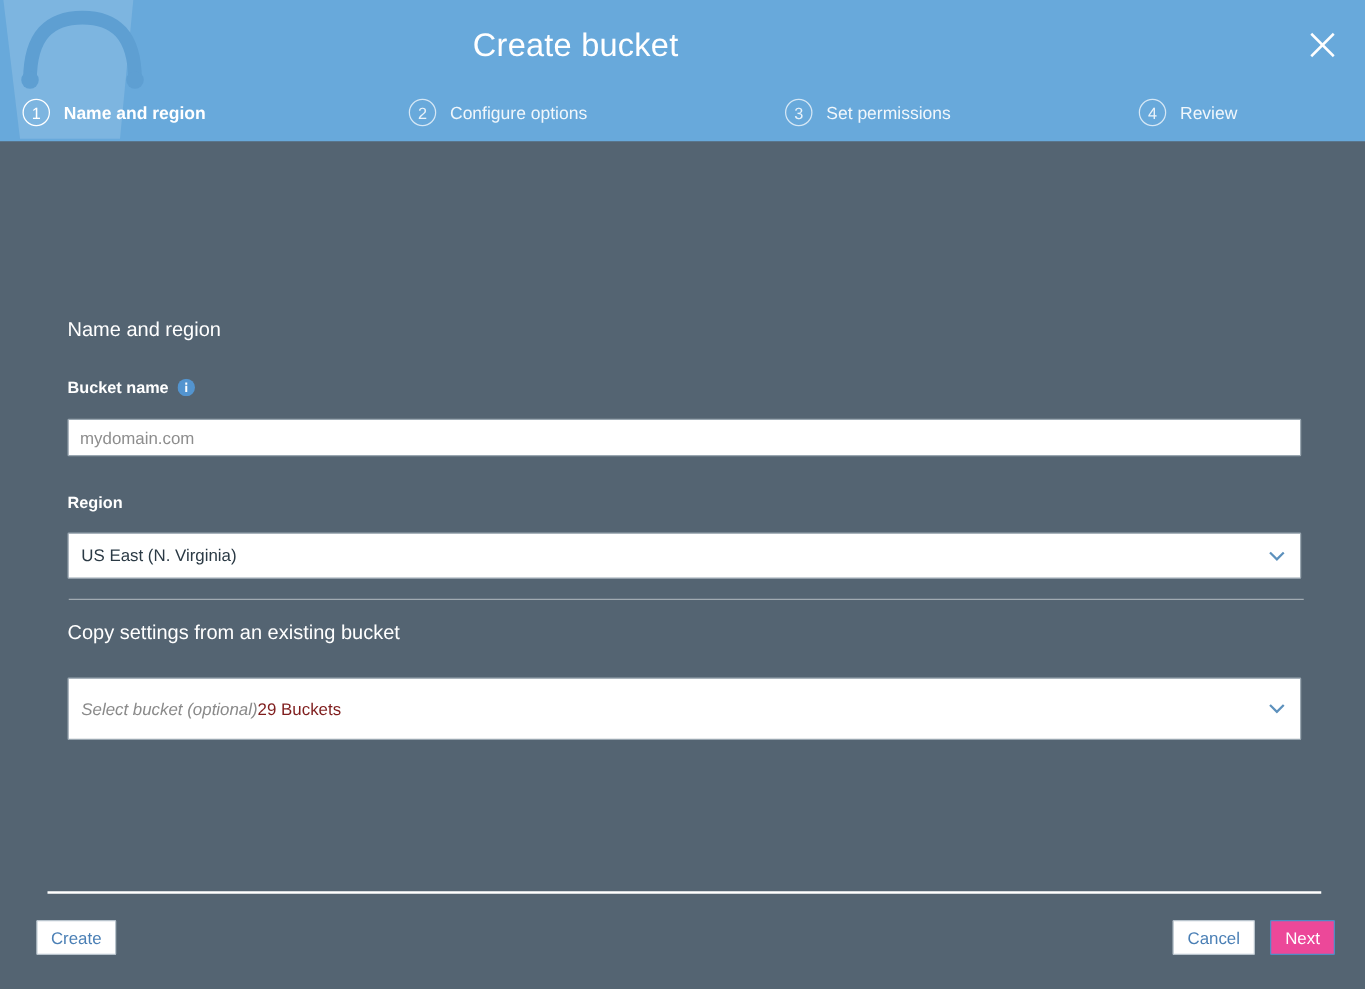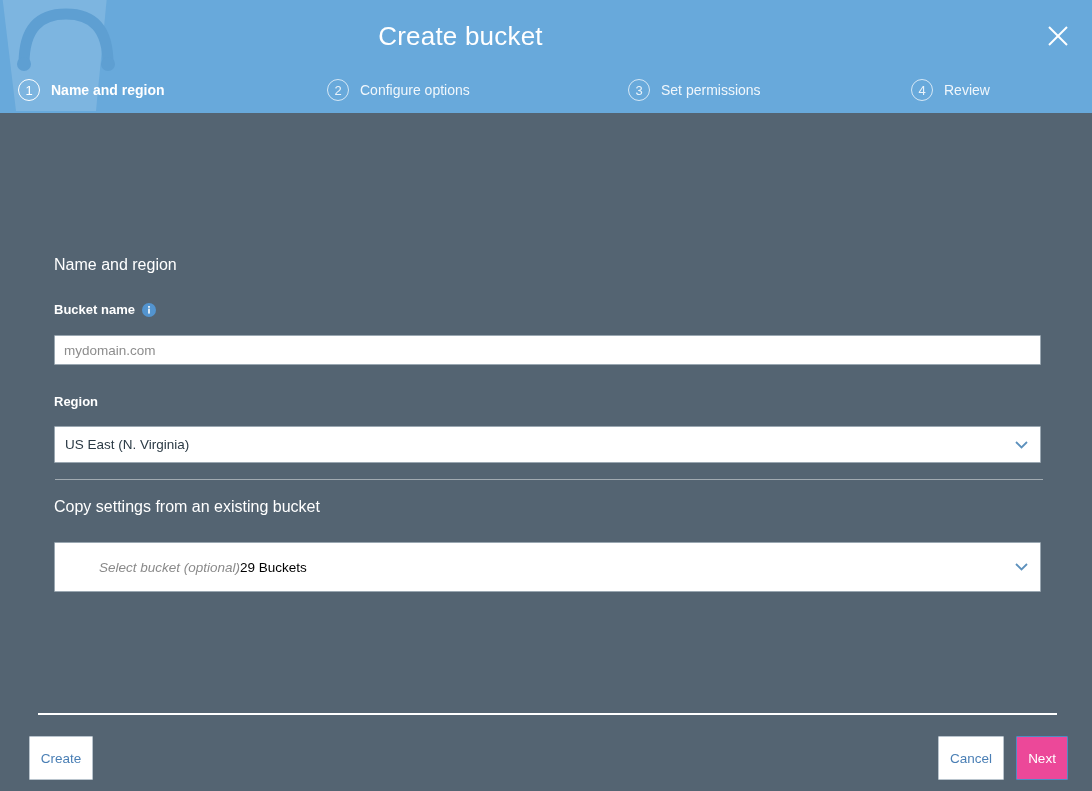--- a/index.html
+++ b/index.html
@@ -182,23 +182,22 @@
     display: flex;
     align-items: center;
     font-size: 13.5px;
     color: #2b3a45;
     white-space: nowrap;
   }
   #select-bucket .select-text { align-items: center; }
   .placeholder-italic {
     font-style: italic;
     color: #8a8a8a;
-    margin-left: 34px;
-  }
-  .bucket-count { color: #000000; }
+  }
+  .bucket-count { color: #7f1d1d; }
   .chevron {
     position: absolute;
     right: 12px;
     top: 50%;
     transform: translateY(-50%);
     width: 13px;
     height: 8px;
     pointer-events: none;
   }
 
@@ -222,21 +221,21 @@
   .footer-divider {
     position: absolute;
     left: 38px;
     top: 9px;
     width: 1019px;
     height: 2px;
     background: #ffffff;
   }
   .btn {
     position: absolute;
-    height: 44px;
+    height: 28px;
     border: 1px solid #7a8b99;
     border-radius: 1px;
     font-family: "Liberation Sans", sans-serif;
     font-size: 13.5px;
     cursor: pointer;
     display: flex;
     align-items: center;
     justify-content: center;
     padding: 0 12px;
     text-align: right;

